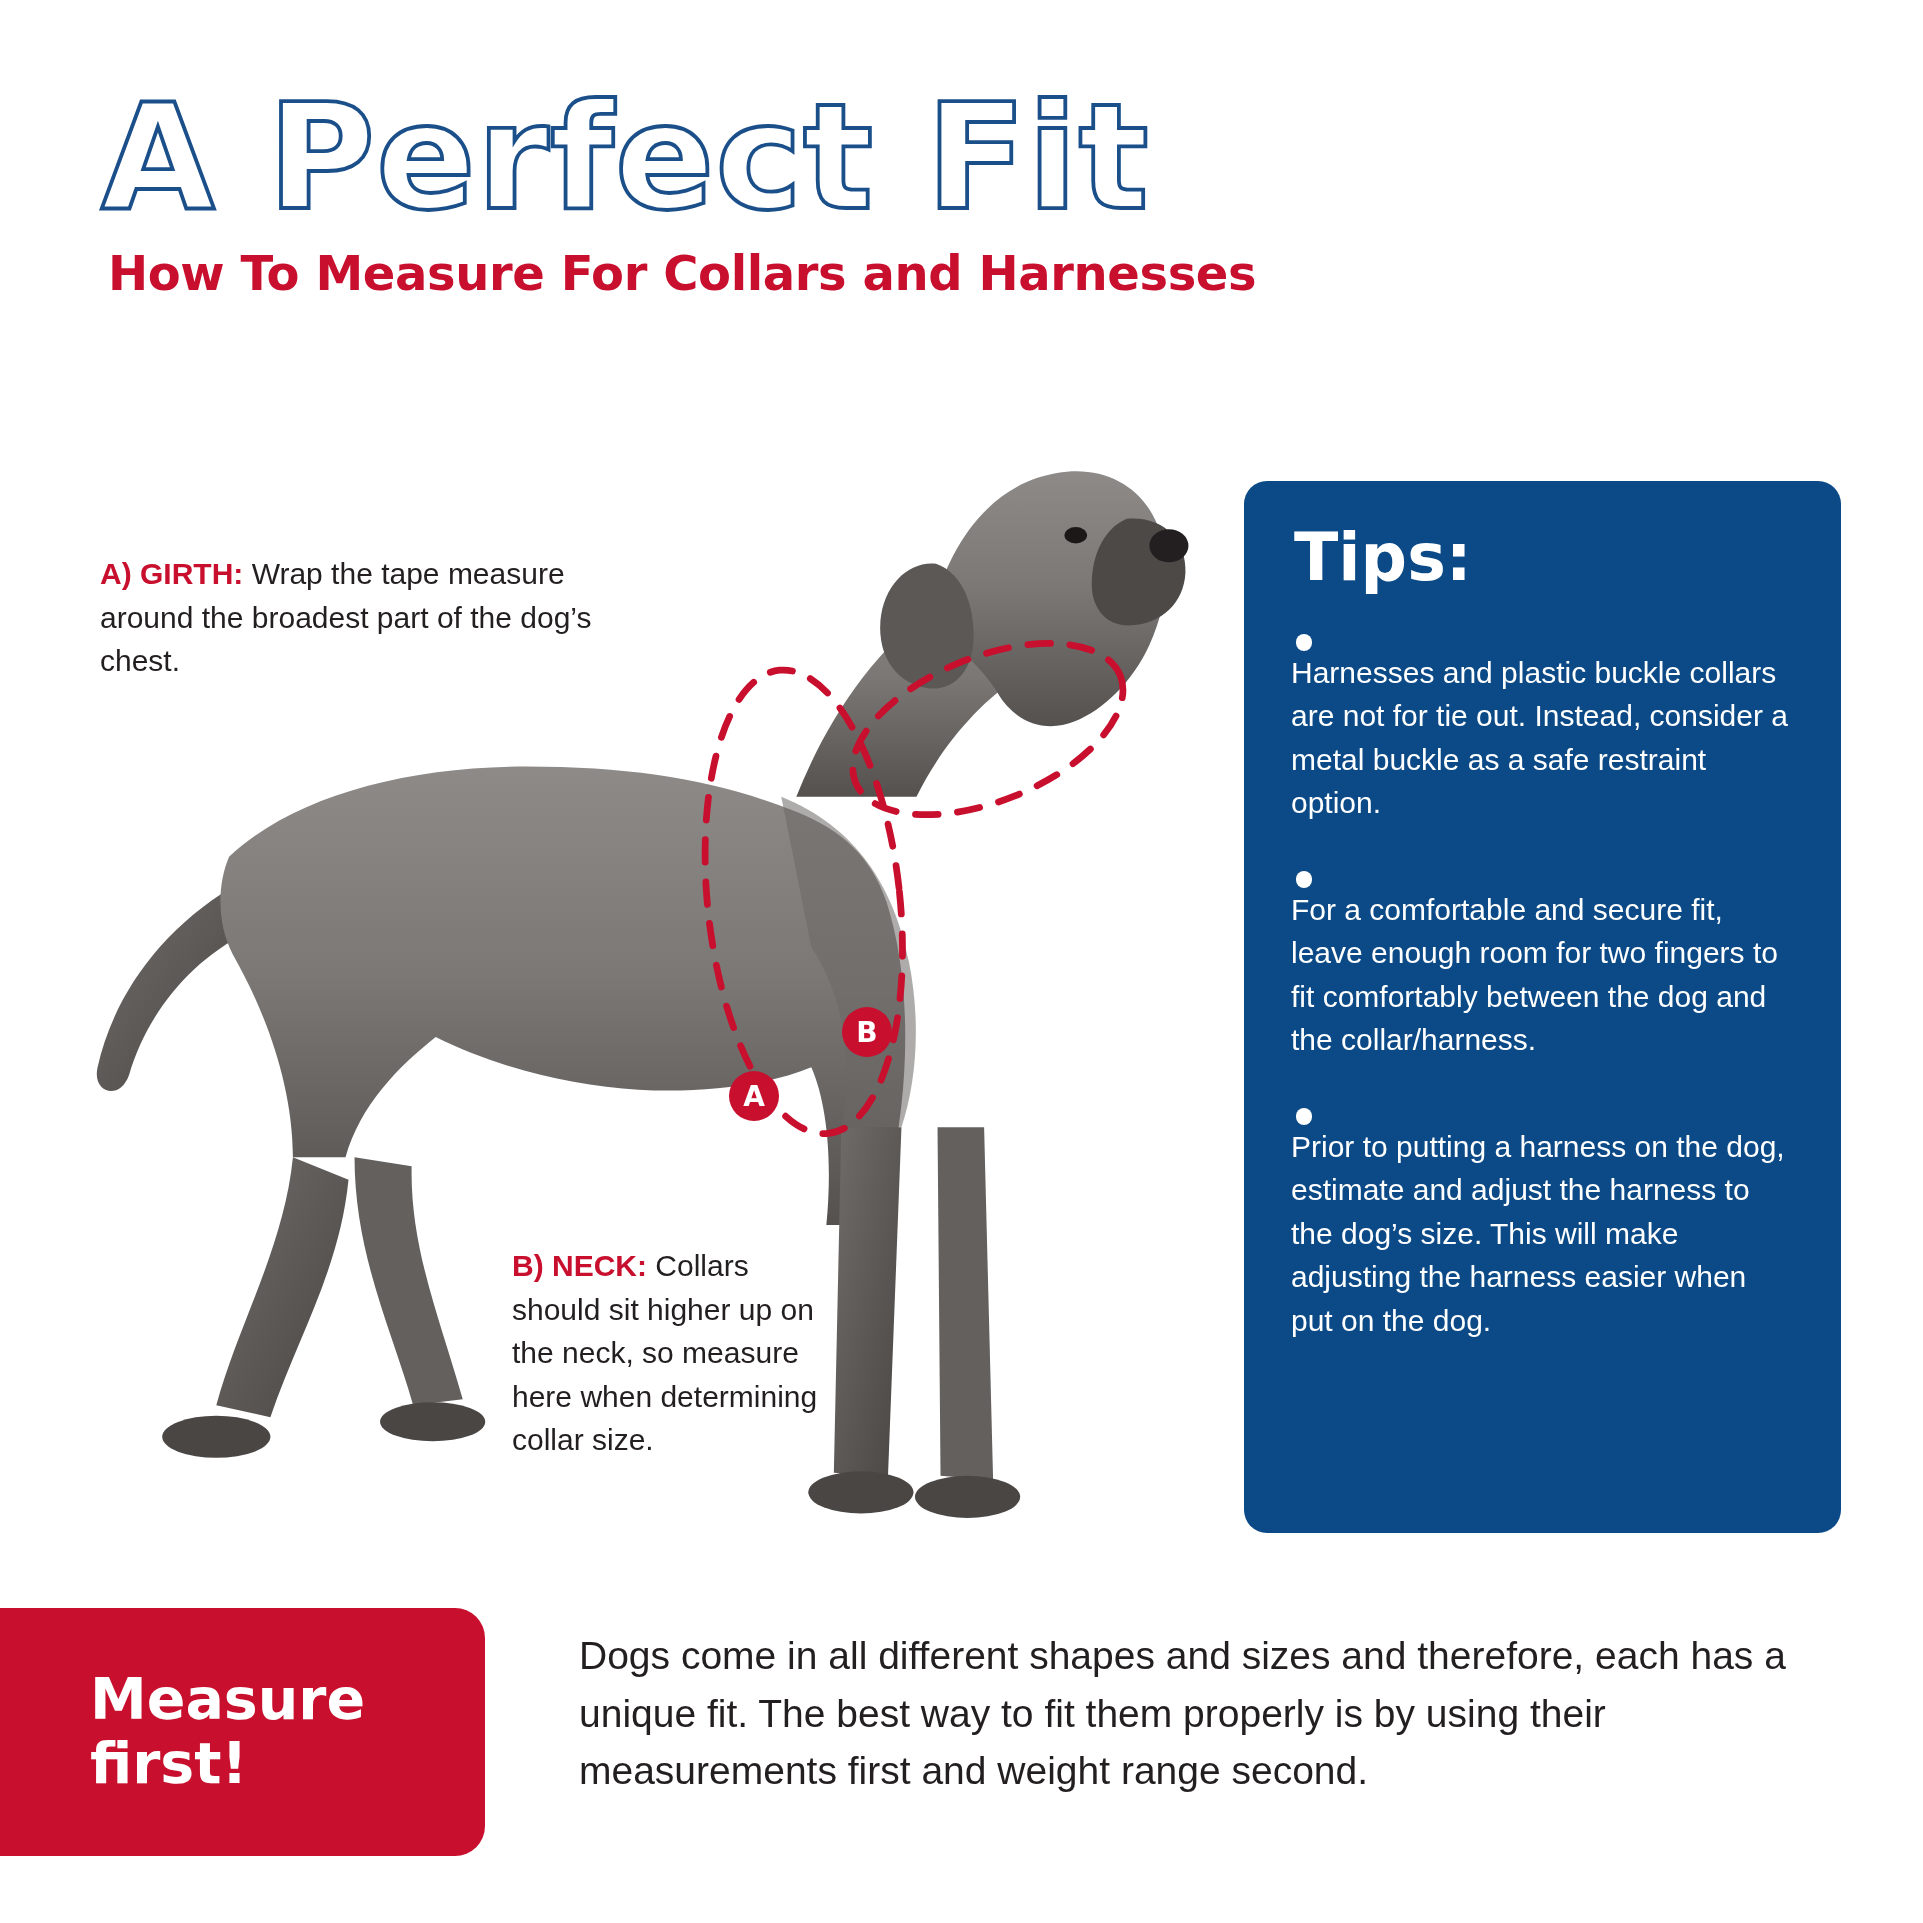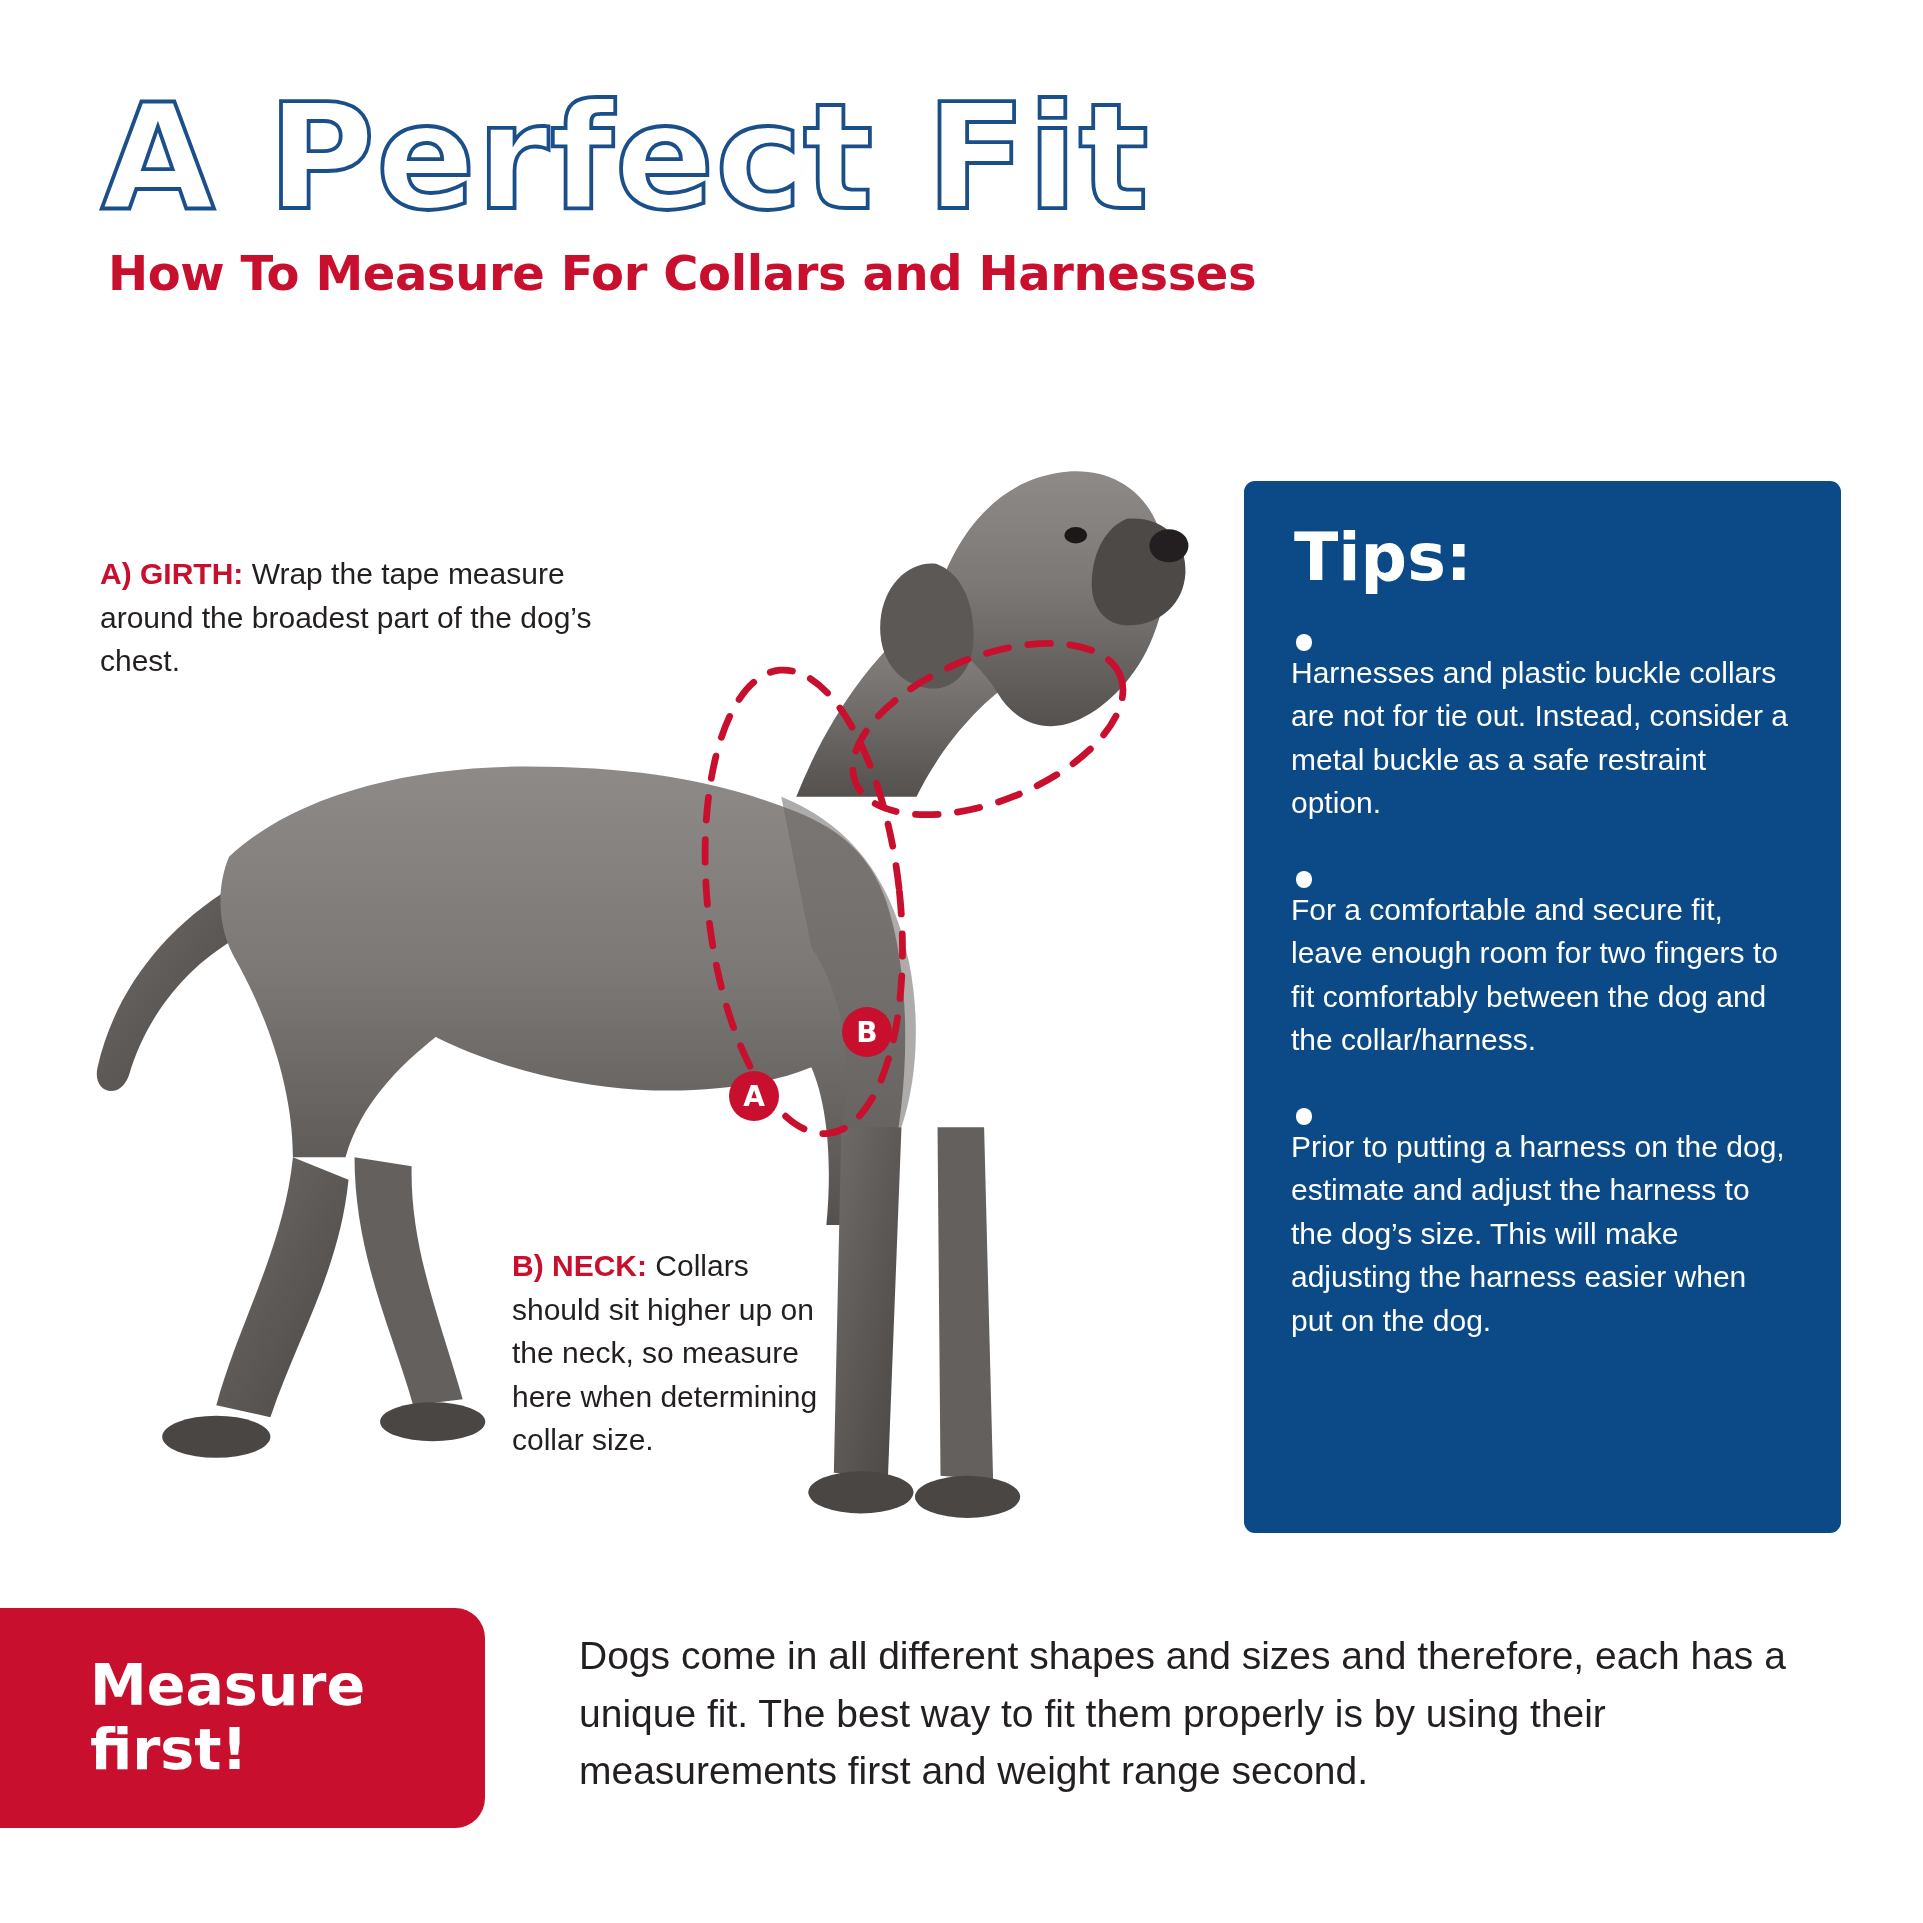--- a/index.html
+++ b/index.html
@@ -93,21 +93,21 @@
   #marker-b { top: 601px; left: 797px; }
 
   
   .tips-panel {
     position: absolute;
     top: 481px;
     left: 1244px;
     width: 597px;
     height: 1052px;
     background: #0b4a86;
-    border-radius: 11px;
+    border-radius: 23px;
     box-sizing: border-box;
     padding: 39px 45px 30px 47px;
     color: #ffffff;
   }
   .tips-title {
     font-size: 65px;
     font-weight: bold;
     margin: 0 0 25.6px 3px;
     font-family: "DejaVu Sans", sans-serif;
   }
@@ -128,21 +128,21 @@
     font-size: 30px;
     line-height: 1.45;
   }
 
   
   .measure-badge {
     position: absolute;
     top: 1608px;
     left: 0;
     width: 485px;
-    height: 220px;
+    height: 248px;
     background: #c8102e;
     border-top-right-radius: 30px;
     border-bottom-right-radius: 30px;
     display: flex;
     align-items: center;
     color: #ffffff;
   }
   .measure-badge-text {
     font-size: 57px;
     font-weight: bold;

